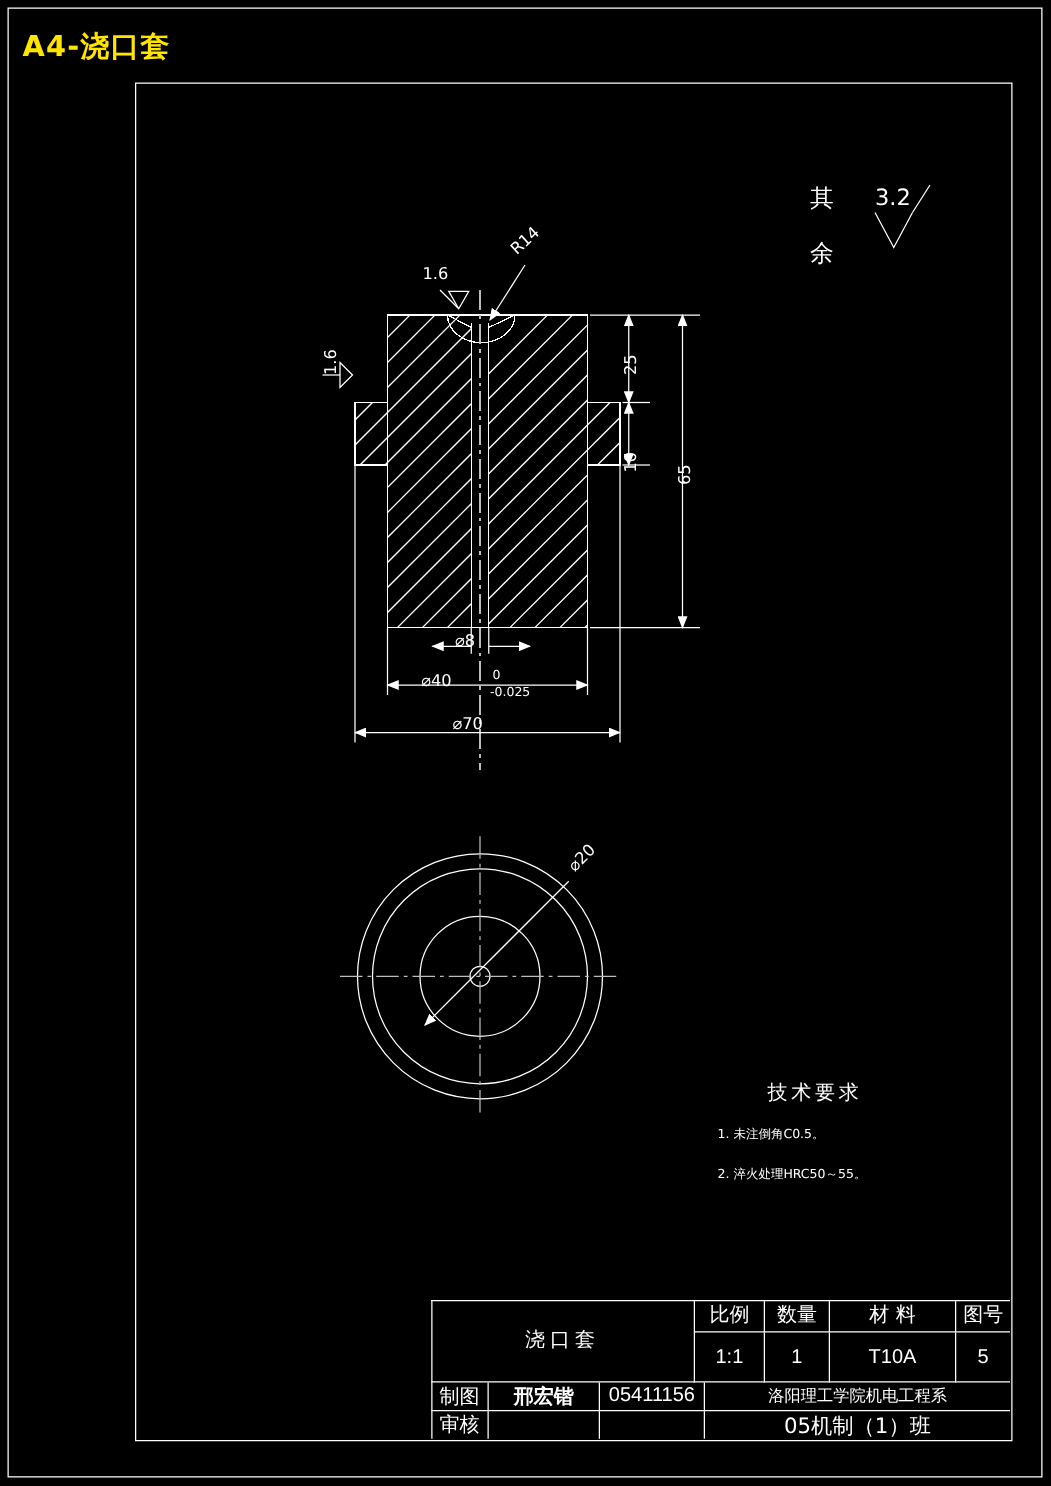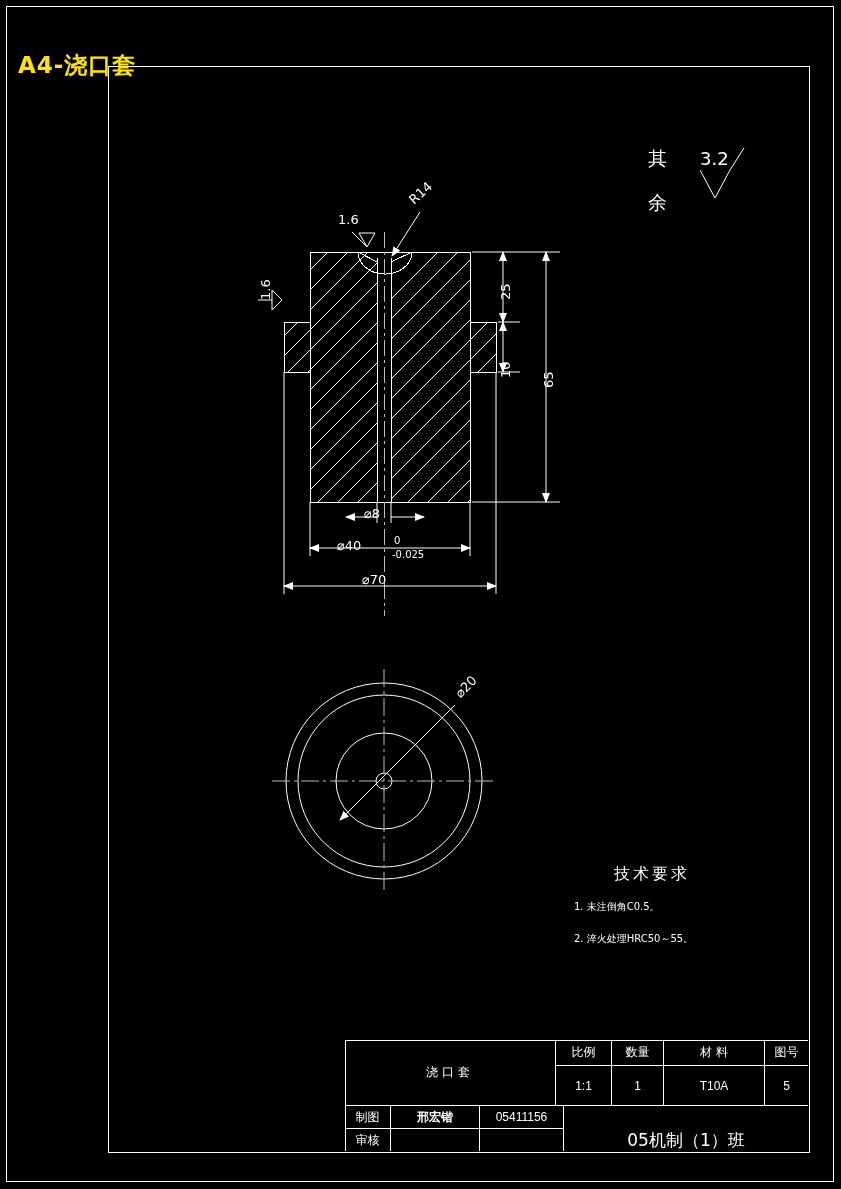--- a/index.html
+++ b/index.html
@@ -3,31 +3,31 @@
 <meta charset="utf-8">
 <style>
   html,body{margin:0;padding:0;background:#000;}
   body{width:841px;height:1189px;position:relative;overflow:hidden;
        font-family:"Liberation Sans","DejaVu Sans",sans-serif;color:#fff;}
   .sheet{position:absolute;left:0;top:0;width:841px;height:1189px;}
   
   .frame-outer{position:absolute;left:6px;top:6px;width:826px;height:1174px;border:1px solid #ffffff;}
   .frame-inner{position:absolute;left:108px;top:66px;width:700px;height:1085px;border:1px solid #ffffff;}
   .title-tag{position:absolute;left:18px;top:22px;font-size:23px;font-weight:bold;color:#ffe400;
-     font-family:"DejaVu Sans",sans-serif;letter-spacing:1px;margin-top:28px;}
+     font-family:"DejaVu Sans",sans-serif;letter-spacing:1px;}
   svg{position:absolute;left:0;top:0;overflow:visible;}
   .txt{position:absolute;color:#fff;white-space:nowrap;font-family:"DejaVu Sans",sans-serif;}
   .dim{font-size:13px;}
   .dimsm{font-size:10px;}
   .cjk{font-family:"DejaVu Sans","Liberation Sans",sans-serif;}
   .rot90{transform:rotate(-90deg);transform-origin:left top;}
   
   .tb{position:absolute;left:345px;top:1040px;width:463px;height:111px;}
   .tb .cell{position:absolute;box-sizing:border-box;border-right:1px solid #fff;border-bottom:1px solid #fff;
-            display:flex;align-items:center;justify-content:center;font-size:12px;color:#fff;}
+            display:flex;align-items:center;justify-content:center;font-size:16px;color:#fff;}
   .tb-b{border-left:1px solid #fff;border-top:1px solid #fff;box-sizing:border-box;width:100%;height:100%;position:absolute;}
   .tbname{font-size:26px;letter-spacing:4px;}
   .tech-title{position:absolute;font-size:16px;letter-spacing:3px;}
   .tech-line{position:absolute;font-size:10px;}
 </style>
 </head>
 <body>
 
 <div class="sheet">
 
@@ -204,20 +204,21 @@
     <div class="cell cjk" style="left:420px;top:0;width:43px;height:26px;border-right:none;">图号</div>
 
     <div class="cell" style="left:211px;top:26px;width:56px;height:40px;">1:1</div>
     <div class="cell" style="left:267px;top:26px;width:52px;height:40px;">1</div>
     <div class="cell" style="left:319px;top:26px;width:101px;height:40px;text-align:right;">T10A</div>
     <div class="cell" style="left:420px;top:26px;width:43px;height:40px;border-right:none;">5</div>
 
     <div class="cell cjk" style="left:0;top:66px;width:46px;height:23px;">制图</div>
     <div class="cell cjk" style="left:46px;top:66px;width:89px;height:23px;font-weight:bold;">邢宏锴</div>
     <div class="cell" style="left:135px;top:66px;width:84px;height:23px;">05411156</div>
+    <div class="cell cjk" style="left:219px;top:66px;width:244px;height:23px;border-right:none;font-size:13px;">洛阳理工学院机电工程系</div>
 
     <div class="cell cjk" style="left:0;top:89px;width:46px;height:22px;border-bottom:none;">审核</div>
     <div class="cell cjk" style="left:46px;top:89px;width:89px;height:22px;border-bottom:none;"></div>
     <div class="cell" style="left:135px;top:89px;width:84px;height:22px;border-bottom:none;"></div>
     <div class="cell cjk" style="left:219px;top:89px;width:244px;height:22px;border-right:none;border-bottom:none;font-size:17px;">05机制（1）班</div>
   </div>
 
 </div>
 
 </body></html>

